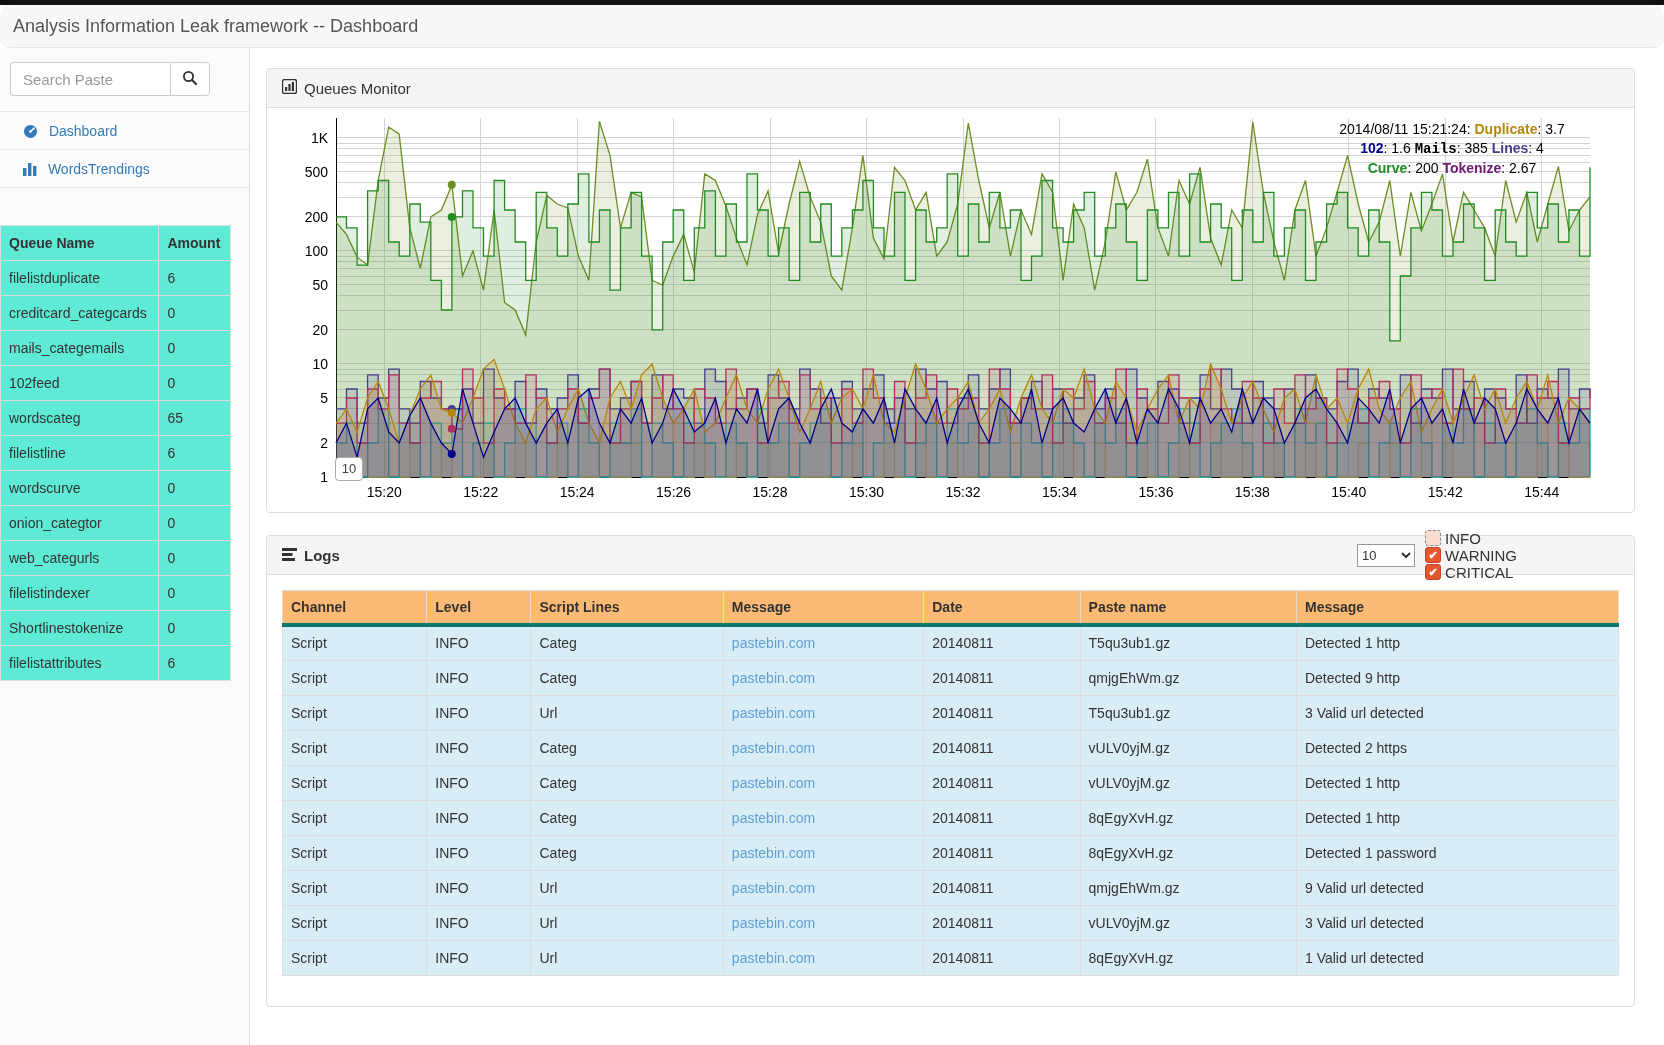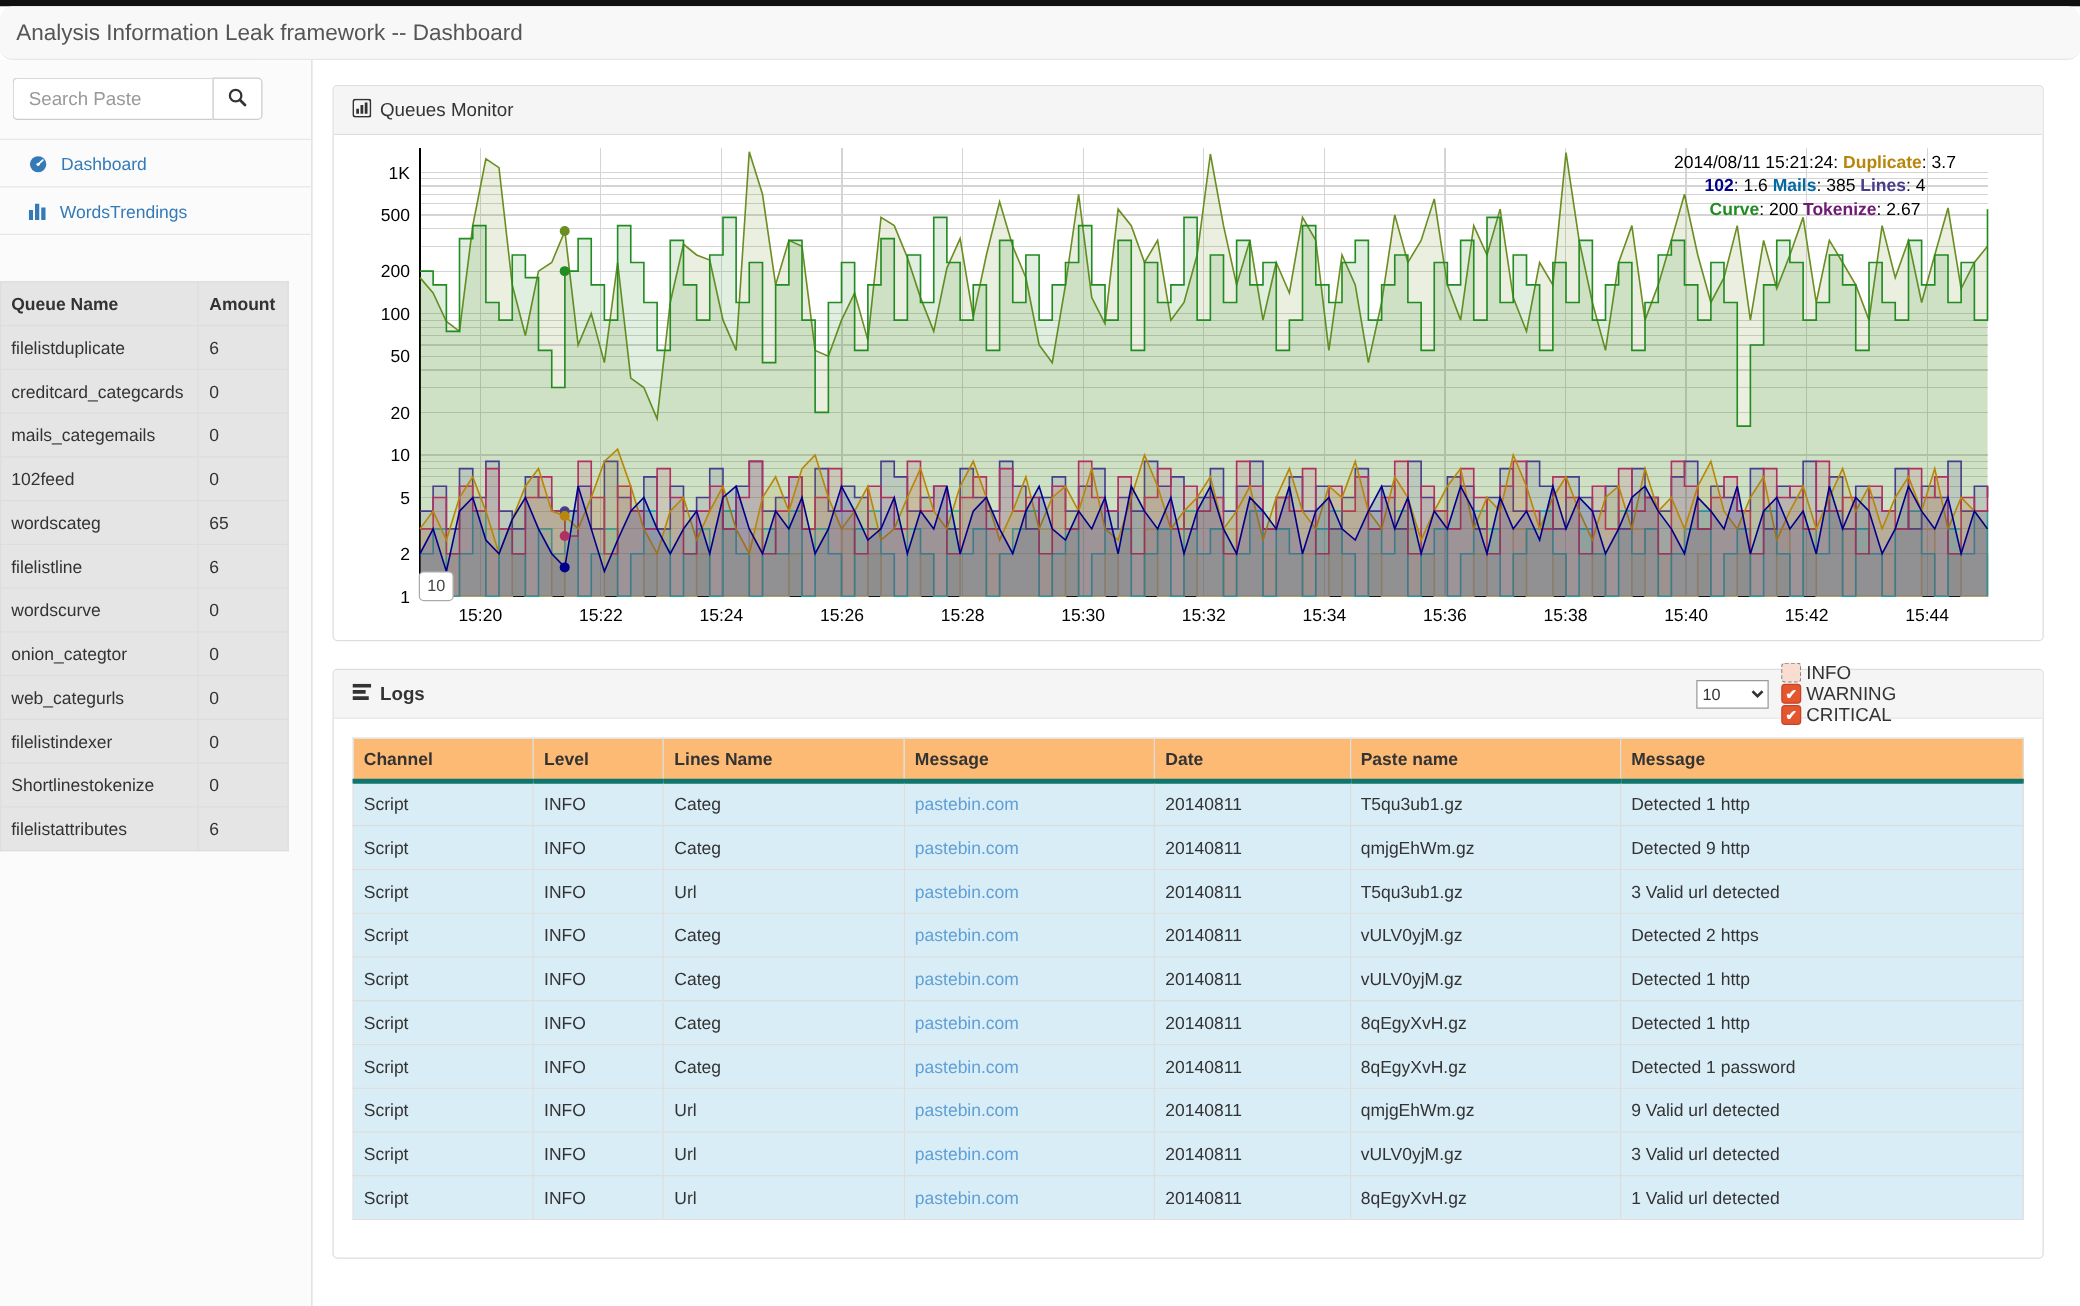--- a/index.html
+++ b/index.html
@@ -16,21 +16,21 @@
   .searchrow { position:absolute; left:10px; top:14px; width:200px; height:34px; display:flex; }
   .searchrow input { width:160px; height:34px; border:1px solid #ccc; border-right:none;
     border-radius:4px 0 0 4px; padding:0 12px; font-size:15px; color:#555; background:#fff; outline:none; }
   .searchrow input::placeholder { color:#999; }
   .searchrow button { width:40px; height:34px; border:1px solid #ccc; background:#fff;
     border-radius:0 4px 4px 0; cursor:pointer; display:flex; align-items:center; justify-content:center; }
   .sidenav { position:absolute; left:0; top:63px; width:249px; border-top:1px solid #e7e7e7; }
   .sidenav .item { height:38px; line-height:38px; padding-left:23px; border-bottom:1px solid #e7e7e7;
     color:#337ab7; cursor:pointer; }
   .sidenav .item svg { vertical-align:-2px; margin-right:7px; }
-  .queuetable { position:absolute; left:0; top:177px; width:231px; border-collapse:collapse; background:#e5e5e5;padding-left:24px; }
+  .queuetable { position:absolute; left:0; top:177px; width:231px; border-collapse:collapse; background:#5eead4;padding-left:24px; }
   .queuetable th, .queuetable td { border:1px solid #ddd; padding:8px; text-align:left; font-size:14px; height:35px; }
   .queuetable th { font-weight:bold; }
 
   
   .main { position:absolute; left:266px; top:48px; width:1369px; }
   .panel { border:1px solid #ddd; border-radius:4px; background:#fff; }
   .panel-heading { background:#f5f5f5; border-bottom:1px solid #ddd; border-radius:4px 4px 0 0;
     padding:0 15px; height:39px; display:flex; align-items:center; font-size:15px; color:#333; }
   .panel-heading svg { margin-right:7px; }
   #queues-panel { margin-top:20px; height:445px; }
@@ -264,21 +264,21 @@
           <path d="M69,335.0L79.5,315.1L90.1,349.1L100.6,300.9L111.2,290.0L121.7,324.0L132.2,335.0L142.8,307.5L153.3,290.0L163.8,315.1L174.4,335.0L184.9,345.9L195.5,281.0L206.0,315.1L216.5,349.1L227.1,324.0L237.6,300.9L248.1,290.0L258.7,315.1L269.2,335.0L279.8,315.1L290.3,300.9L300.8,335.0L311.4,290.0L321.9,281.0L332.4,315.1L343.0,335.0L353.5,300.9L364.1,315.1L374.6,290.0L385.1,335.0L395.7,315.1L406.2,281.0L416.7,300.9L427.3,324.0L437.8,315.1L448.4,290.0L458.9,335.0L469.4,300.9L480.0,315.1L490.5,281.0L501.1,335.0L511.6,300.9L522.1,290.0L532.7,315.1L543.2,335.0L553.7,300.9L564.3,281.0L574.8,315.1L585.4,324.0L595.9,300.9L606.4,315.1L617.0,290.0L627.5,335.0L638.0,281.0L648.6,300.9L659.1,315.1L669.7,290.0L680.2,335.0L690.7,300.9L701.3,281.0L711.8,315.1L722.3,335.0L732.9,290.0L743.4,300.9L754.0,315.1L764.5,281.0L775.0,335.0L785.6,300.9L796.1,290.0L806.6,315.1L817.2,324.0L827.7,300.9L838.3,281.0L848.8,315.1L859.3,290.0L869.9,335.0L880.4,300.9L890.9,315.1L901.5,281.0L912.0,300.9L922.6,335.0L933.1,290.0L943.6,315.1L954.2,300.9L964.7,324.0L975.3,281.0L985.8,315.1L996.3,290.0L1006.9,300.9L1017.4,335.0L1027.9,315.1L1038.5,290.0L1049.0,281.0L1059.6,300.9L1070.1,315.1L1080.6,335.0L1091.2,290.0L1101.7,300.9L1112.2,315.1L1122.8,281.0L1133.3,335.0L1143.9,300.9L1154.4,290.0L1164.9,315.1L1175.5,300.9L1186.0,335.0L1196.5,281.0L1207.1,315.1L1217.6,290.0L1228.2,300.9L1238.7,335.0L1249.2,315.1L1259.8,281.0L1270.3,300.9L1280.8,315.1L1291.4,290.0L1301.9,335.0L1312.5,300.9L1323.0,315.1" fill="none" stroke="#00008B" stroke-width="1.3"></path>
           <circle cx="184.75384615384615" cy="76.76015983573495" r="4" fill="#6B8E23"></circle>
           <circle cx="184.75384615384615" cy="108.90993927265896" r="4" fill="#228B22"></circle>
           <circle cx="184.75384615384615" cy="300.94794505023094" r="4" fill="#483D8B"></circle>
           <circle cx="184.75384615384615" cy="320.7905720141658" r="4" fill="#B03060"></circle>
           <circle cx="184.75384615384615" cy="304.7750132782079" r="4" fill="#B8860B"></circle>
           <circle cx="184.75384615384615" cy="345.9279067266901" r="4" fill="#00008B"></circle>
         </svg>
       <div id="chart-legend">
           <div><span>2014/08/11 15:21:24: </span><b style="color: rgb(184, 134, 11);">Duplicate</b><span>: 3.7</span></div>
-          <div><b style="color: rgb(0, 0, 139);">102</b><span>: 1.6 </span><b style="color: #0369a1;">Mails</b><span>: 385 </span><b style="color: rgb(72, 61, 139);">Lines</b><span>: 4</span></div>
+          <div><b style="color: rgb(0, 0, 139);">102</b><span>: 1.6 </span><b style="color: #000000; font-family: Liberation Mono, monospace;">Mails</b><span>: 385 </span><b style="color: rgb(72, 61, 139);">Lines</b><span>: 4</span></div>
           <div><b style="color: rgb(34, 139, 34);">Curve</b><span>: 200 </span><b style="color: #701a75;">Tokenize</b><span>: 2.67</span></div>
         </div>
       <div id="range-box">10</div>
     </div>
   </div>
 
   <div class="panel" id="logs-panel">
     <div class="panel-heading" id="logs-heading">
       <span class="logs-title">
         <span>
@@ -307,21 +307,21 @@
             </span>
           </span>
       </span>
     </div>
     <div id="logs-body">
       <table class="logtable">
         <thead>
             <tr id="log-headers">
               <th class="c-channel">Channel</th>
               <th class="c-level">Level</th>
-              <th class="c-script">Lines Name</th>
+              <th class="c-script">Script Lines</th>
               <th class="c-source">Message</th>
               <th class="c-date">Date</th>
               <th class="c-paste">Paste name</th>
               <th class="c-message">Message</th>
             </tr>
           </thead>
         <tbody id="log-rows">
             <tr>
               <td>Script</td>
               <td>INFO</td>

